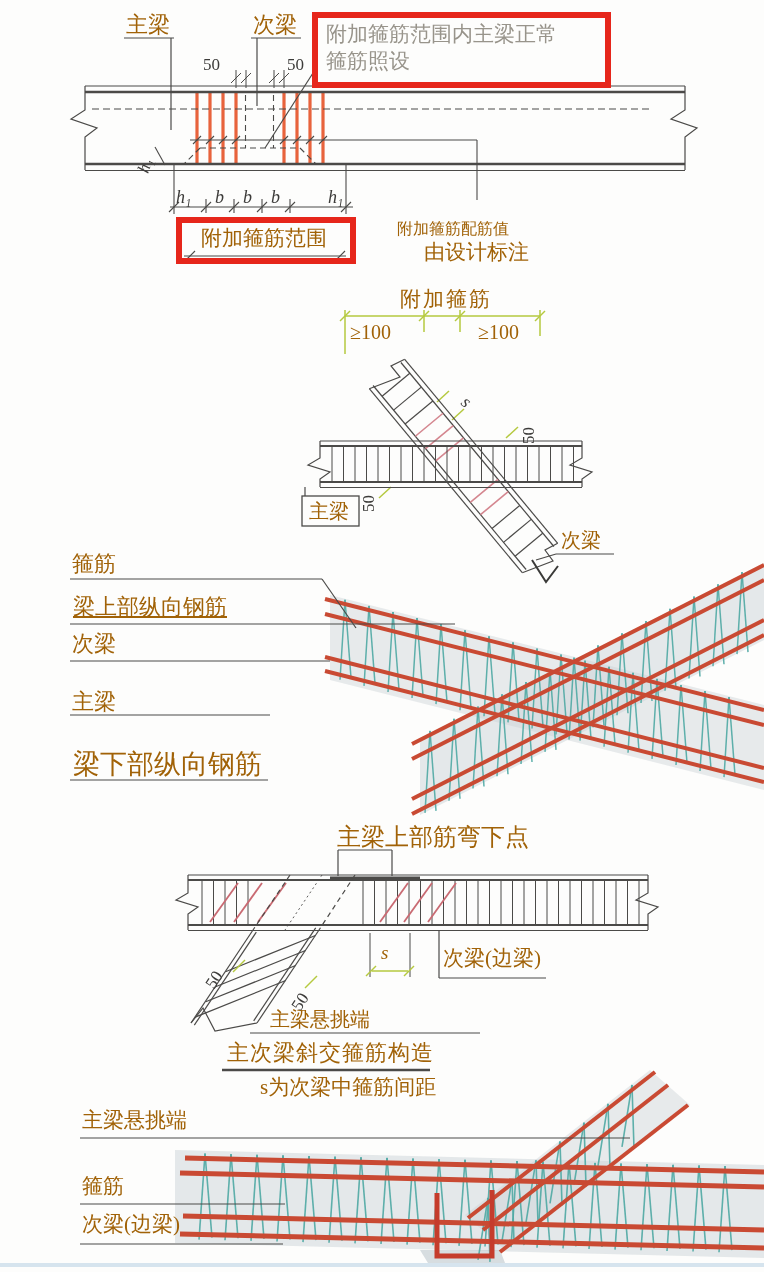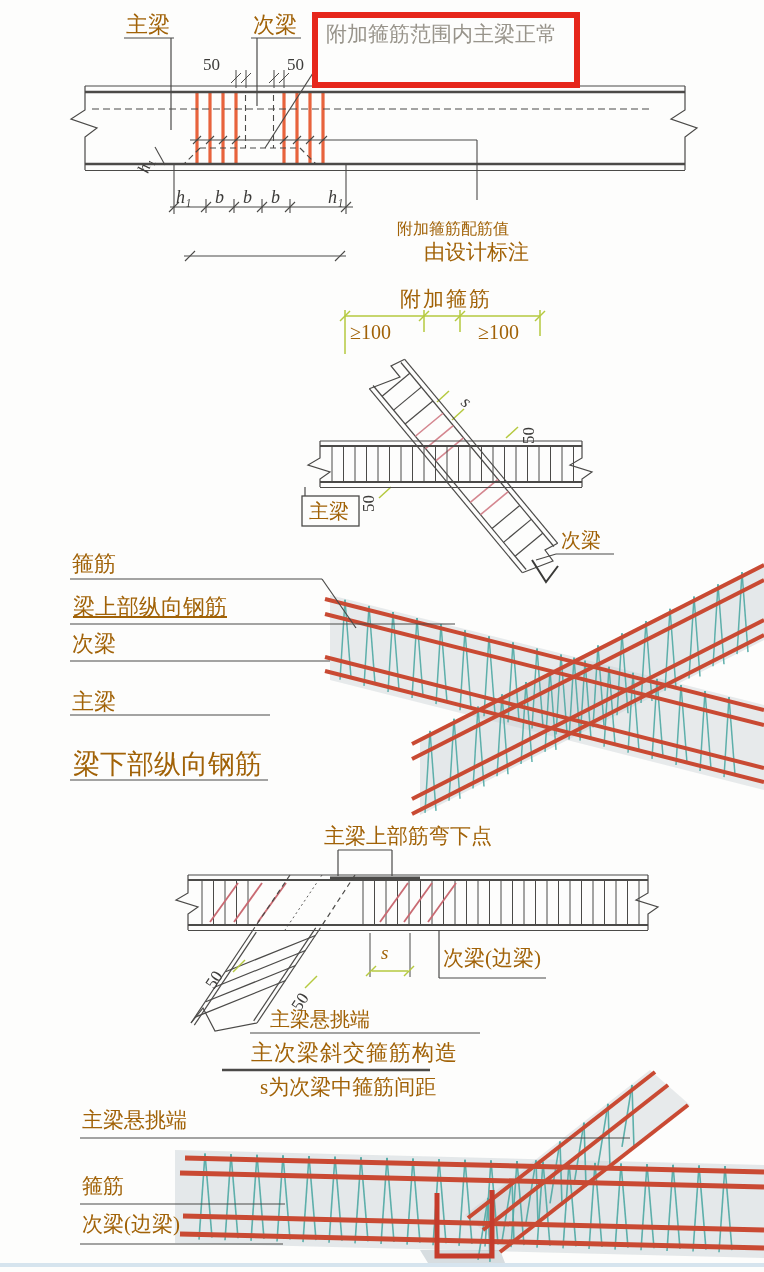--- a/index.html
+++ b/index.html
@@ -450,46 +450,50 @@
   <text transform="translate(460,404) rotate(40)" font-size="18" font-style="italic">s</text>
   <text transform="translate(534,444) rotate(-90)" font-size="17">50</text>
   <text transform="translate(374,512) rotate(-90)" font-size="17">50</text>
   <text transform="translate(214,990) rotate(-57)" font-size="17">50</text>
   <text transform="translate(300,1012) rotate(-57)" font-size="17">50</text>
 </svg>
 
 <div class="lbl" style="left:126px;top:12px;font-size:22px;">主梁</div>
 <div class="lbl" style="left:253px;top:12px;font-size:22px;">次梁</div>
 
-<div class="redbox" style="left:312px;top:12px;width:268px;height:76px;">
+<div class="redbox" style="left:312px;top:12px;width:299px;height:76px;">
   <div class="lbl fadetxt" style="left:8px;top:3px;font-size:21px;line-height:27px;position:absolute;">
     <div>附加箍筋范围内主梁正常</div>
+    <div>箍筋照设</div>
   </div>
 </div>
 
+<div class="redbox" style="left:176px;top:217px;width:180px;height:47px;">
+  <div class="lbl" style="left:19px;top:3px;font-size:21px;position:absolute;">附加箍筋范围</div>
+</div>
 
 <div class="lbl" style="left:397px;top:220px;font-size:16px;">附加箍筋配筋值</div>
 <div class="lbl" style="left:424px;top:233px;font-size:21px;margin-top:7px;">由设计标注</div>
 
 <div class="lbl" style="left:400px;top:287px;font-size:21px;letter-spacing:2px;">附加箍筋</div>
 <div class="lbl" style="left:350px;top:321px;font-size:20px;">≥100</div>
 <div class="lbl" style="left:478px;top:321px;font-size:20px;">≥100</div>
 <div class="lbl" style="left:309px;top:500px;font-size:20px;">主梁</div>
 <div class="lbl" style="left:561px;top:529px;font-size:20px;">次梁</div>
 
 <div class="lbl" style="left:72px;top:551px;font-size:22px;">箍筋</div>
 <div class="lbl" style="left:73px;top:594px;font-size:22px;text-decoration:underline;">梁上部纵向钢筋</div>
 <div class="lbl" style="left:72px;top:631px;font-size:22px;">次梁</div>
 <div class="lbl" style="left:72px;top:689px;font-size:22px;">主梁</div>
 <div class="lbl" style="left:73px;top:749px;font-size:27px;">梁下部纵向钢筋</div>
 
-<div class="lbl" style="left:324px;top:824px;font-size:21px;">主梁上部筋弯下点</div>
+<div class="lbl" style="left:337px;top:824px;font-size:24px;">主梁上部筋弯下点</div>
 <div class="lbl" style="left:443px;top:946px;font-size:21px;">次梁(边梁)</div>
 <div class="lbl ital" style="left:381px;top:942px;font-size:19px;">s</div>
 <div class="lbl" style="left:270px;top:1008px;font-size:20px;">主梁悬挑端</div>
-<div class="lbl" style="left:227px;top:1040px;font-size:22px;letter-spacing:1px;margin-left:24px;">主次梁斜交箍筋构造</div>
+<div class="lbl" style="left:227px;top:1040px;font-size:22px;letter-spacing:1px;">主次梁斜交箍筋构造</div>
 <div class="lbl" style="left:260px;top:1075px;font-size:21px;">s为次梁中箍筋间距</div>
 
 <div class="lbl" style="left:82px;top:1108px;font-size:21px;">主梁悬挑端</div>
 <div class="lbl" style="left:82px;top:1174px;font-size:21px;">箍筋</div>
 <div class="lbl" style="left:82px;top:1212px;font-size:21px;">次梁(边梁)</div>
 
 </div>
 
 </body></html>

